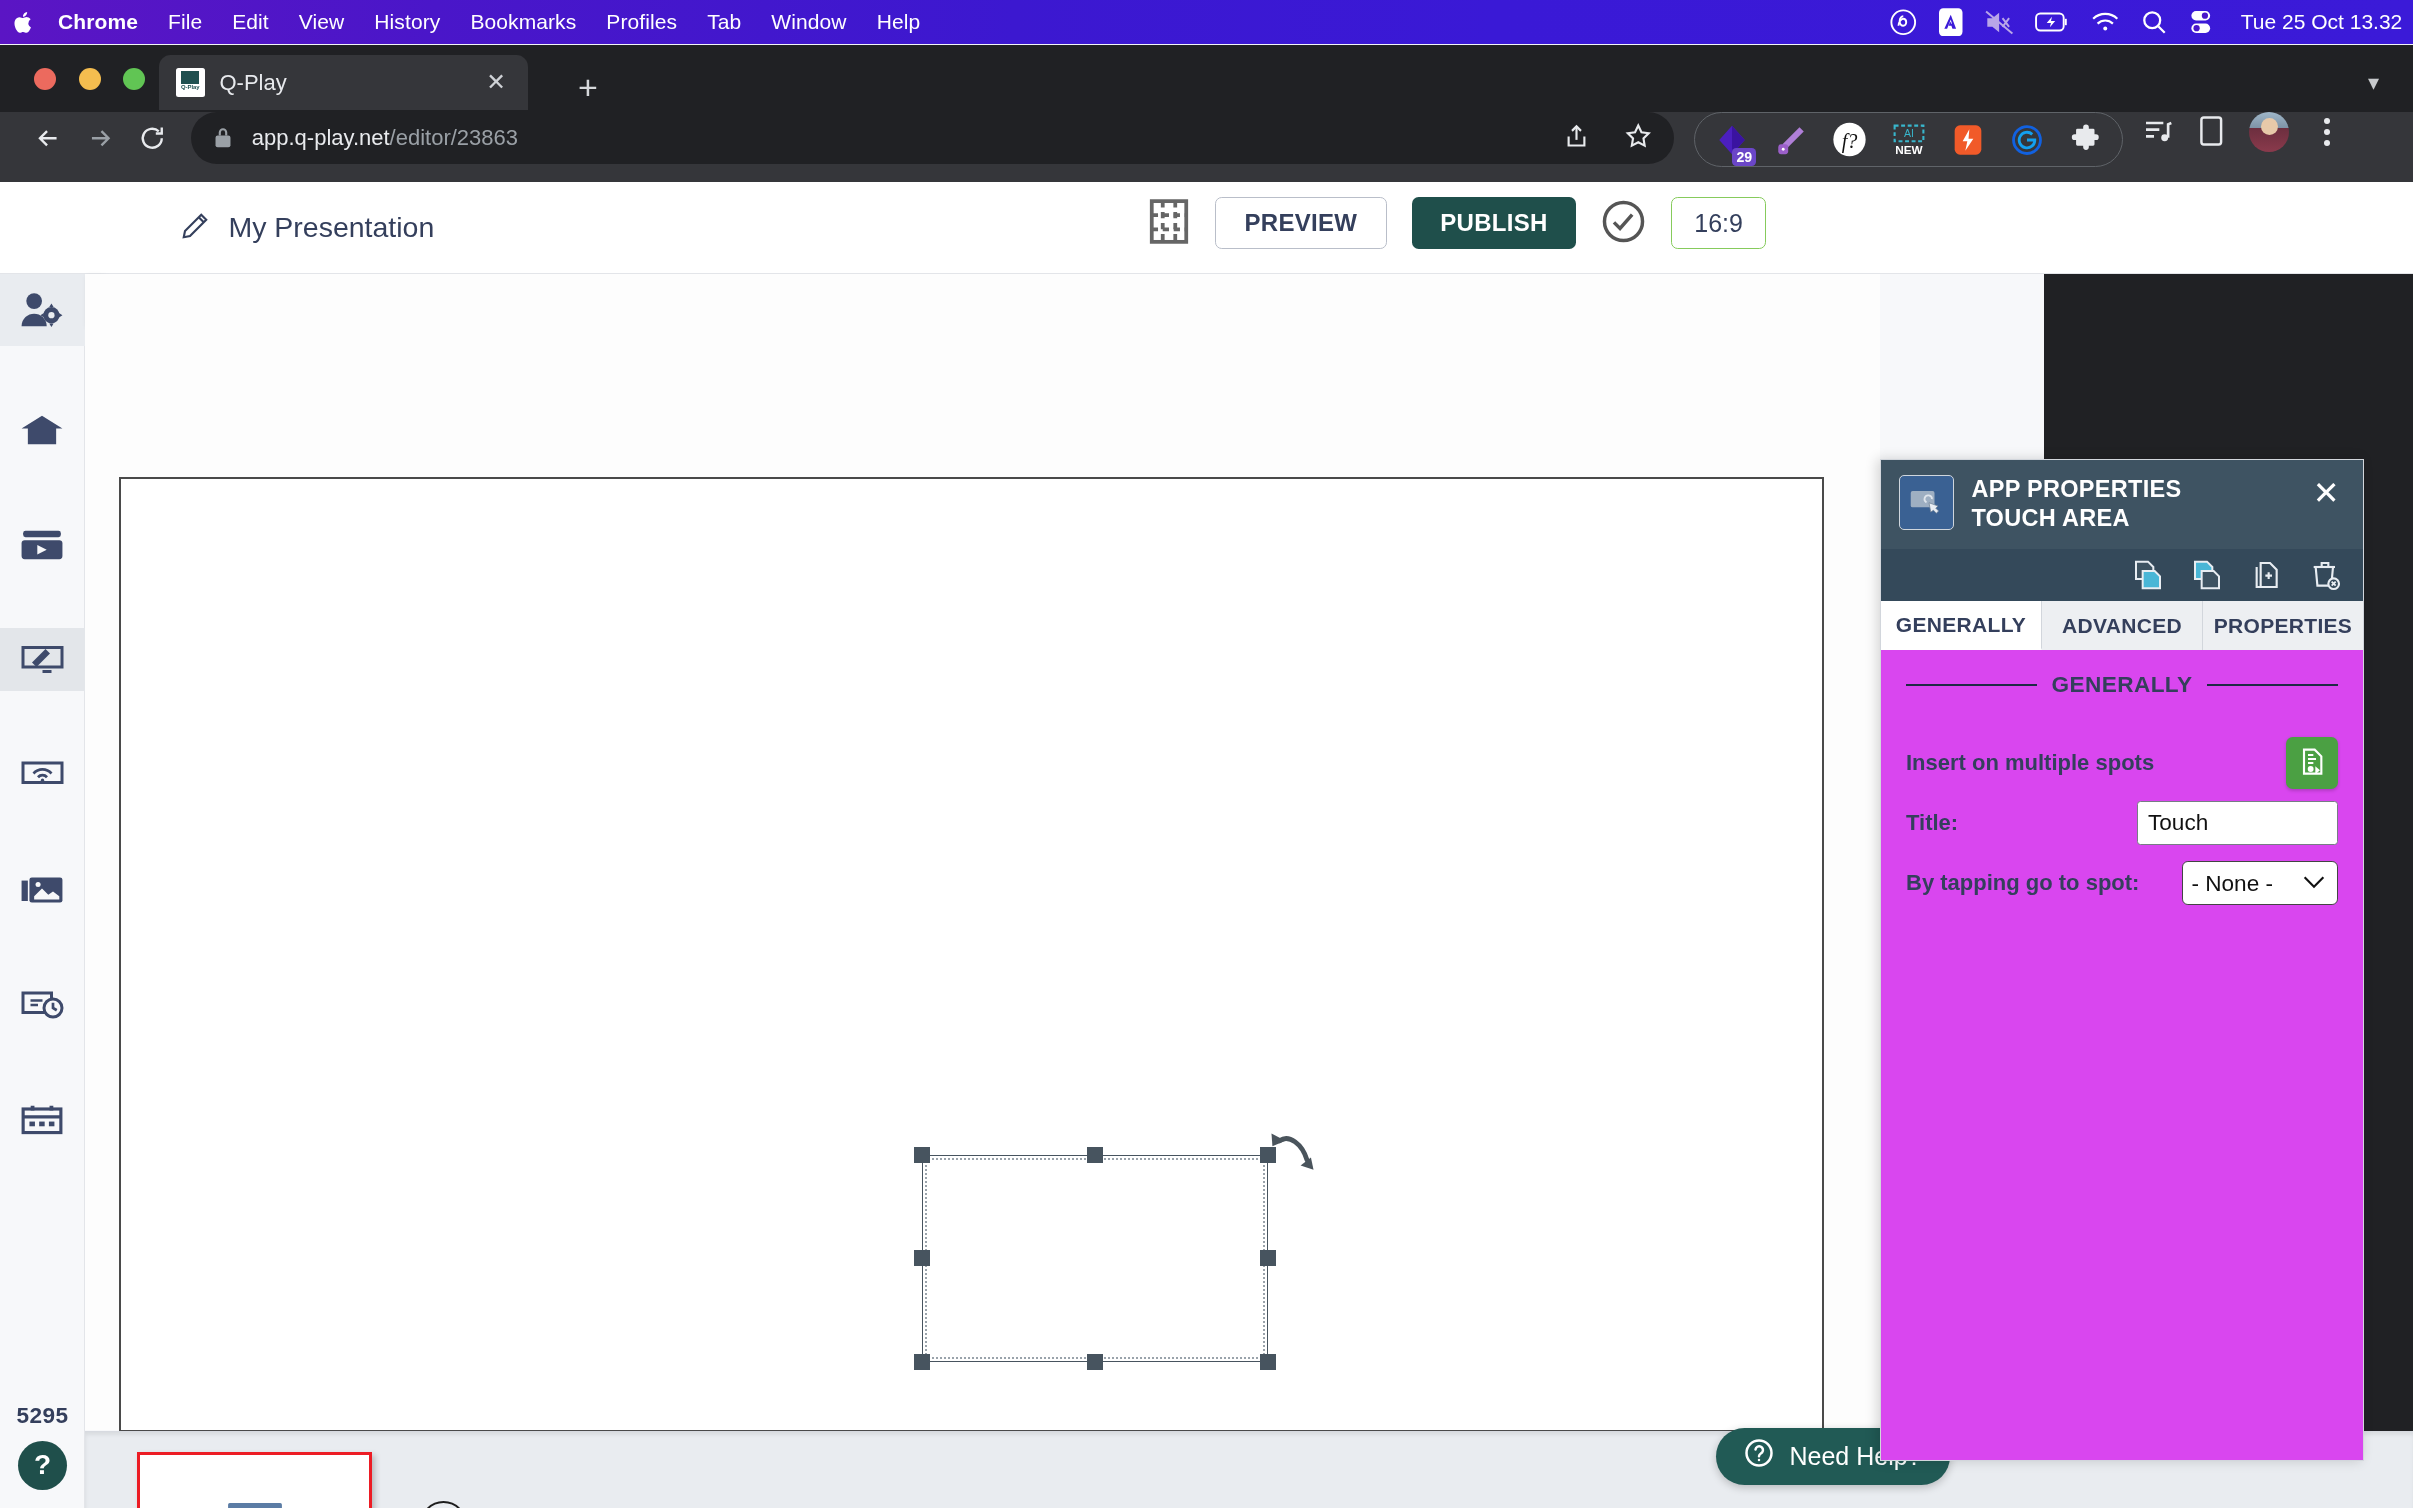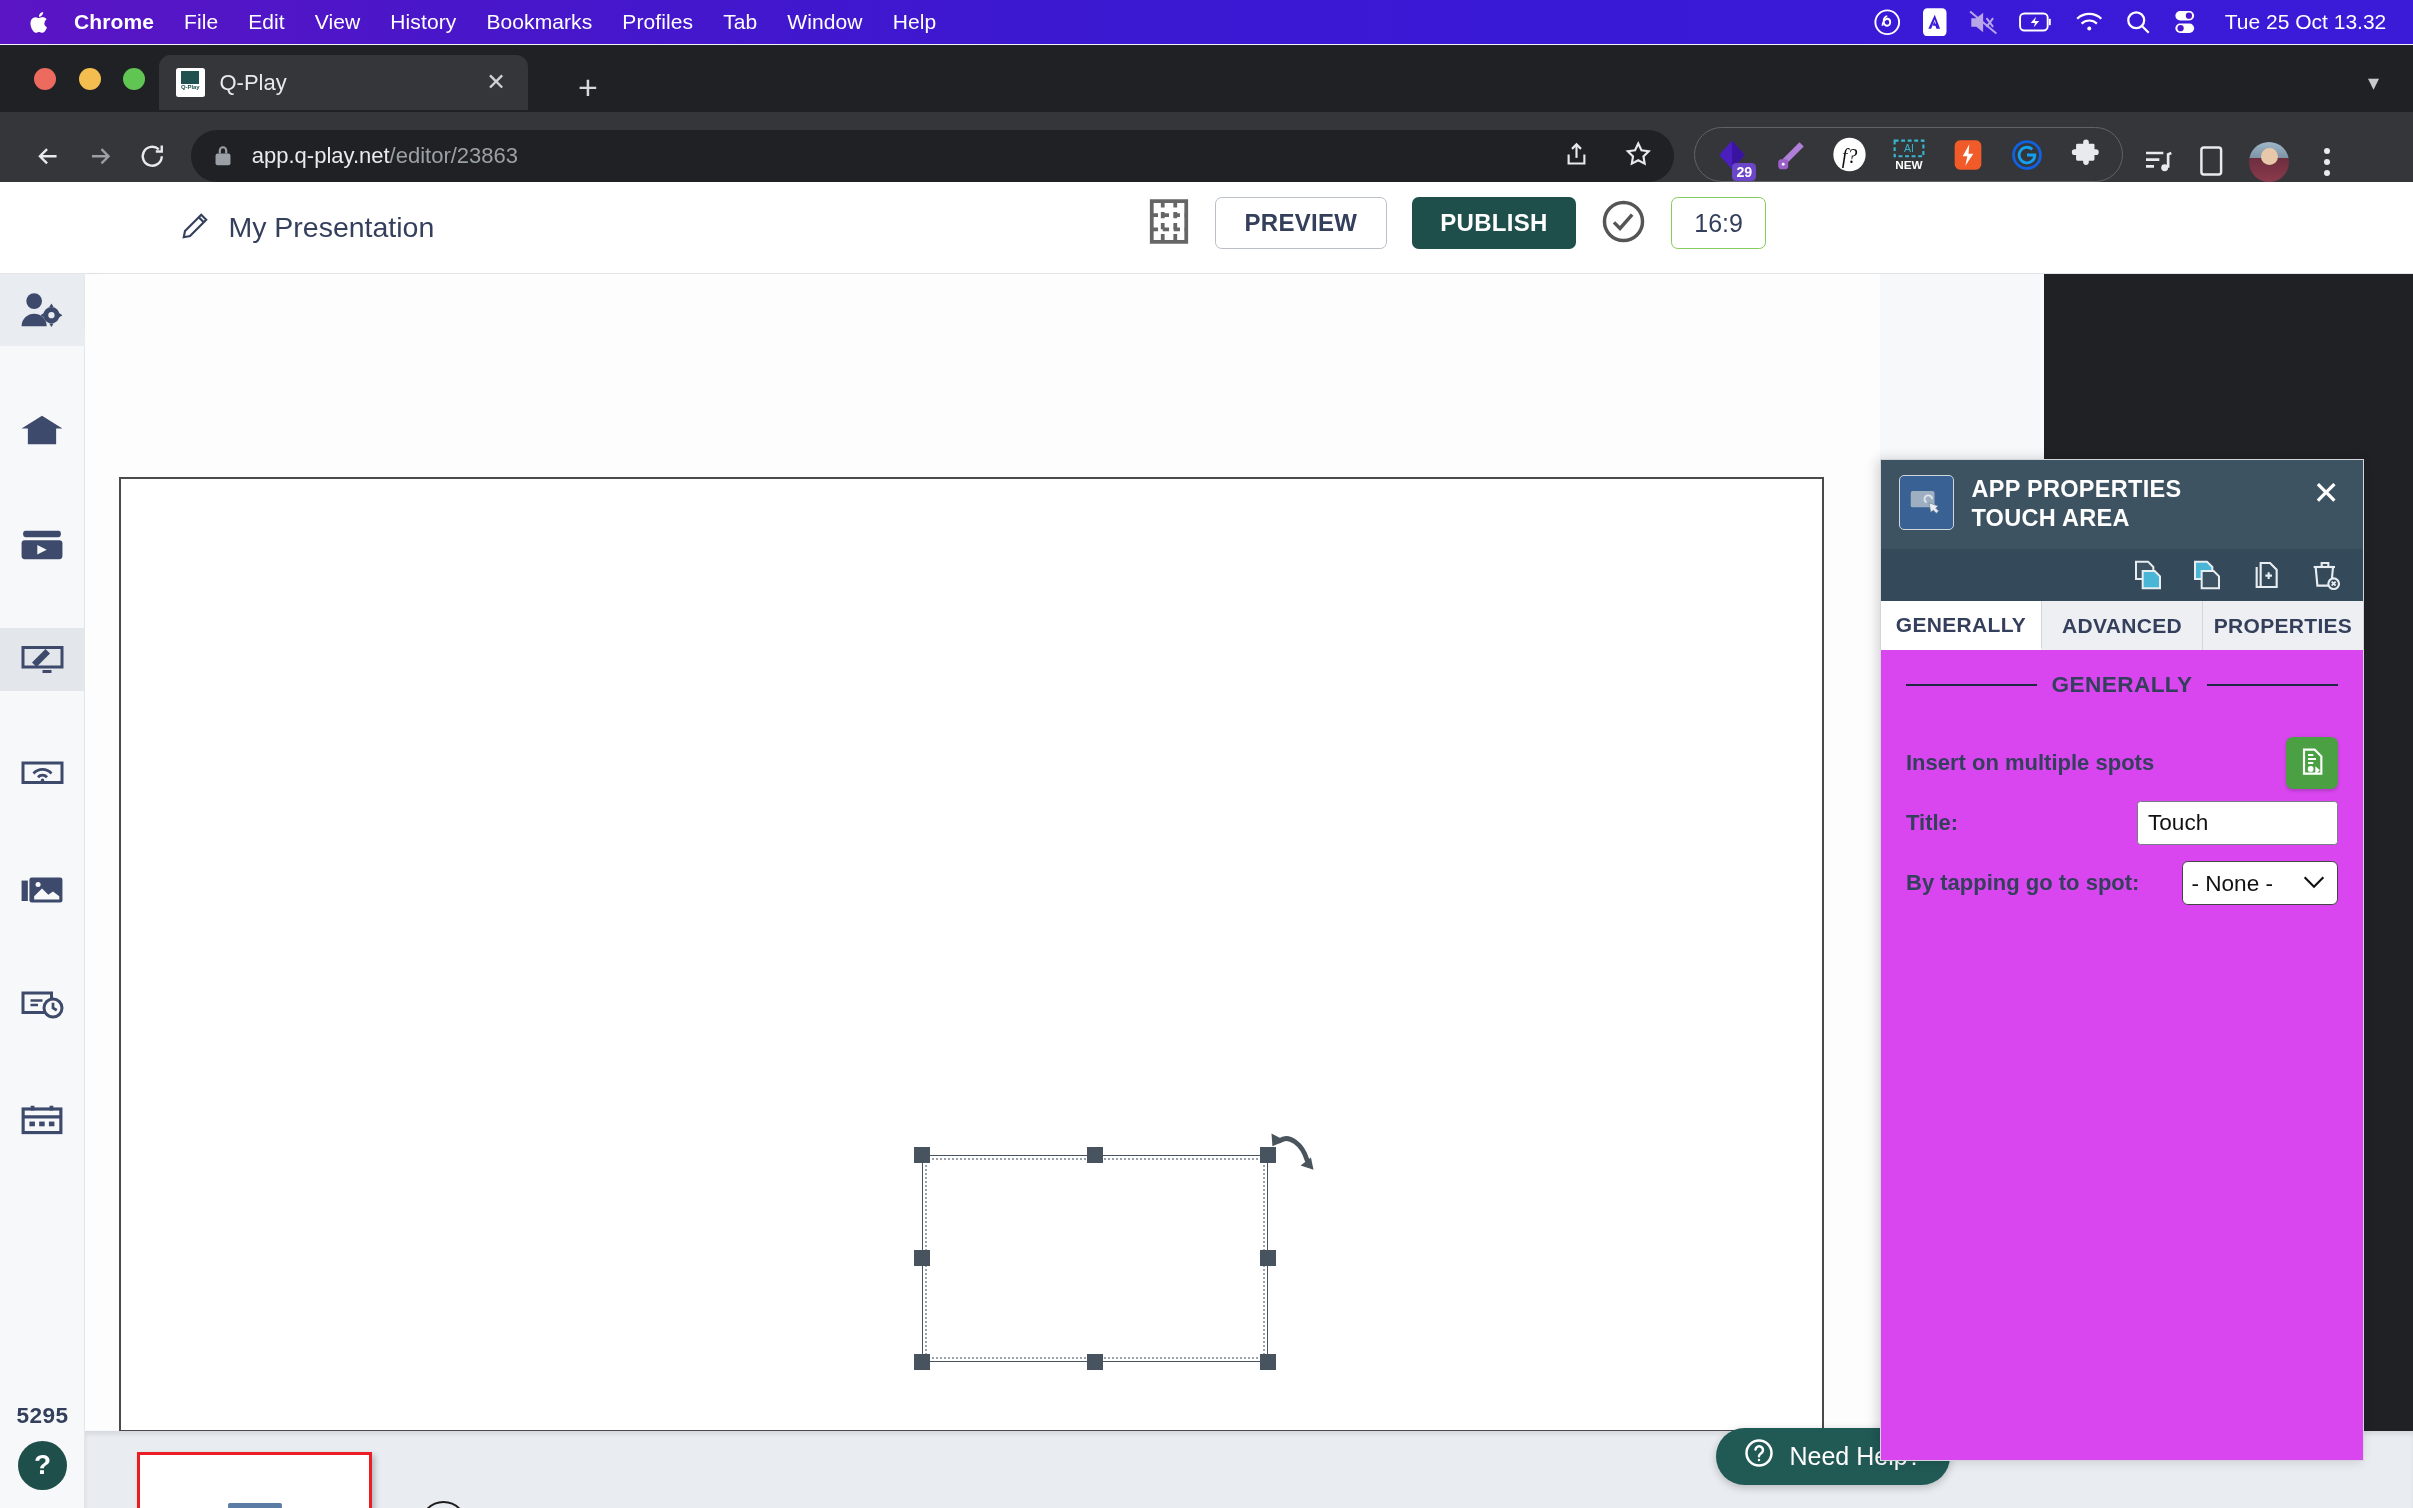--- a/index.html
+++ b/index.html
@@ -8,21 +8,21 @@
     font-family: "Liberation Sans", sans-serif;
     background: #f4f5f7;
     -webkit-font-smoothing: antialiased;
   }
 
   
   .menubar {
     position: absolute; top: 0; left: 0; width: 2413px; height: 44px;
     background: linear-gradient(90deg, #5b15c4 0%, #4a16c9 18%, #3c18d0 42%, #3a19d6 62%, #3b1ad8 100%);
     display: flex; align-items: center; color: #fff;
-    padding: 0 20px; gap: 0;
+    padding: 0 4px; gap: 0;
   }
   .mb-apple { width: 39px; display: flex; justify-content: center; align-items: center; }
   .mb-apple svg { width: 22px; height: 25px; }
   .mb-item { font-size: 21px; padding: 0 15px; white-space: nowrap; letter-spacing: 0.1px; }
   .mb-item.bold { font-weight: bold; }
   .mb-right { margin-left: auto; display: flex; align-items: center; gap: 22px; padding-right: 6.7px; }
   .mb-right .mi { display: flex; align-items: center; justify-content: center; height: 34px; }
   .mb-clock { font-size: 21px; white-space: nowrap; margin-left: 6.7px; }
 
   
@@ -47,21 +47,21 @@
     display: flex; flex-direction: column; align-items: center; justify-content: flex-start;
     padding: 2.5px; margin-right: 15px; flex: none;
   }
   .tab-fav .sq { width: 18.4px; height: 13.4px; background: #205050; }
   .tab-fav .tx { font-size: 5.9px; color: #205050; line-height: 7.5px; font-weight: bold; }
   .tab-title { color: #e8eaed; font-size: 22px; flex: 1; white-space: nowrap; overflow: hidden; }
   .tab-close { color: #cfd2d6; font-size: 23.5px; line-height: 1; padding: 5px; }
   .newtab { position: absolute; left: 578px; top: 25px; color: #d6d8db; font-size: 34px; line-height: 1; }
   .tabstrip-caret { position: absolute; right: 34px; top: 25px; color: #c8cacd; font-size: 22px; }
 
-  .toolbar { position: relative; height: 70px; background: #35363a; display: flex; align-items: flex-end; padding: 0 22px; }
+  .toolbar { position: relative; height: 70px; background: #35363a; display: flex; align-items: flex-start; padding: 0 22px; }
   .nav-btn { width: 52px; height: 52px; display: flex; align-items: center; justify-content: center; color: #e8eaed; }
   .nav-btn.dim { color: #9aa0a6; }
   .omnibox {
     flex: none; margin-left: 13.4px; height: 52px; width: 1483px;
     background: #202124; border-radius: 26px; display: flex; align-items: center; padding: 0 22px;
   }
   .omni-lock { margin-right: 18.4px; display: flex; }
   .omni-url { font-size: 22px; color: #e8eaed; white-space: nowrap; }
   .omni-url .path { color: #9aa0a6; }
   .omni-actions { margin-left: auto; display: flex; align-items: center; gap: 34px; }

